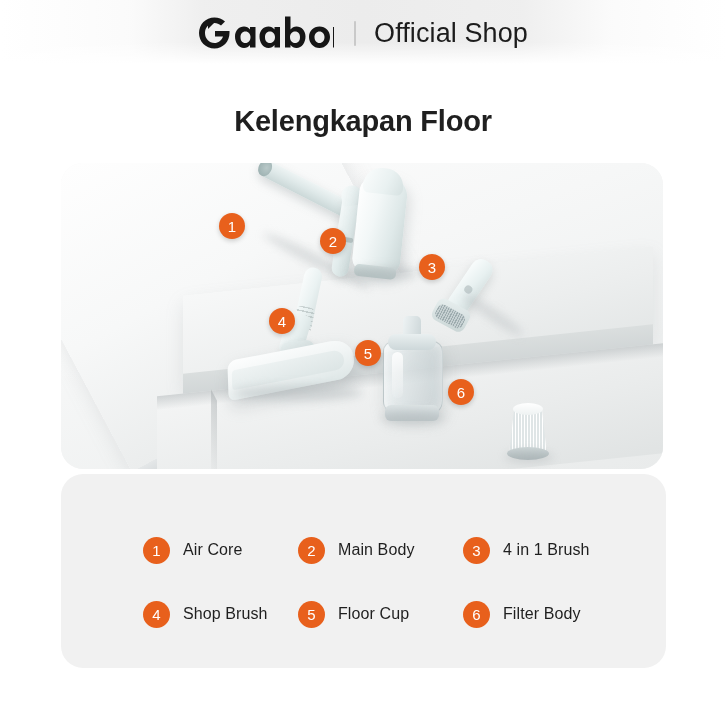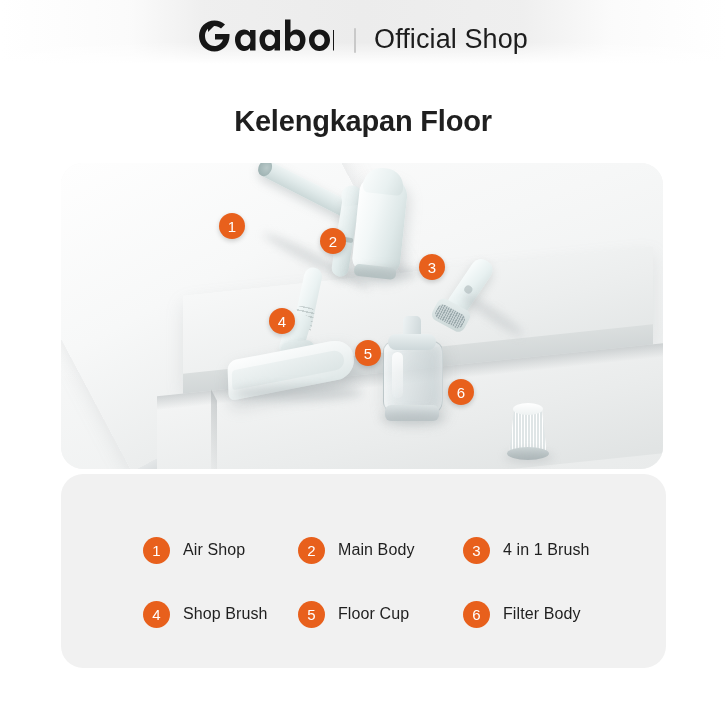--- a/index.html
+++ b/index.html
@@ -37,21 +37,21 @@
     left: 0; bottom: 0;
     width: 726px; height: 22px;
     background: linear-gradient(180deg, rgba(255,255,255,0) 0%, #ffffff 100%);
   }
   .brand-row {
     position: absolute;
     left: 0; top: 13px;
     width: 726px;
     height: 40px;
     display: flex;
-    align-items: flex-end;
+    align-items: center;
     justify-content: center;
     gap: 0px;
     z-index: 3;
   }
   .brand-logo {
     display: block;
   }
   .brand-divider {
     width: 2px;
     height: 25px;
@@ -539,21 +539,21 @@
   </div>
 </div>
 
 <div class="legend-card">
   <div class="legend-grid">
 
     <div class="legend-item">
       <span class="legend-num">
         <span>1</span>
       </span>
-      <span class="legend-label">Air Shop</span>
+      <span class="legend-label">Air Core</span>
     </div>
 
     <div class="legend-item">
       <span class="legend-num">
         <span>2</span>
       </span>
       <span class="legend-label">Main Body</span>
     </div>
 
     <div class="legend-item">

